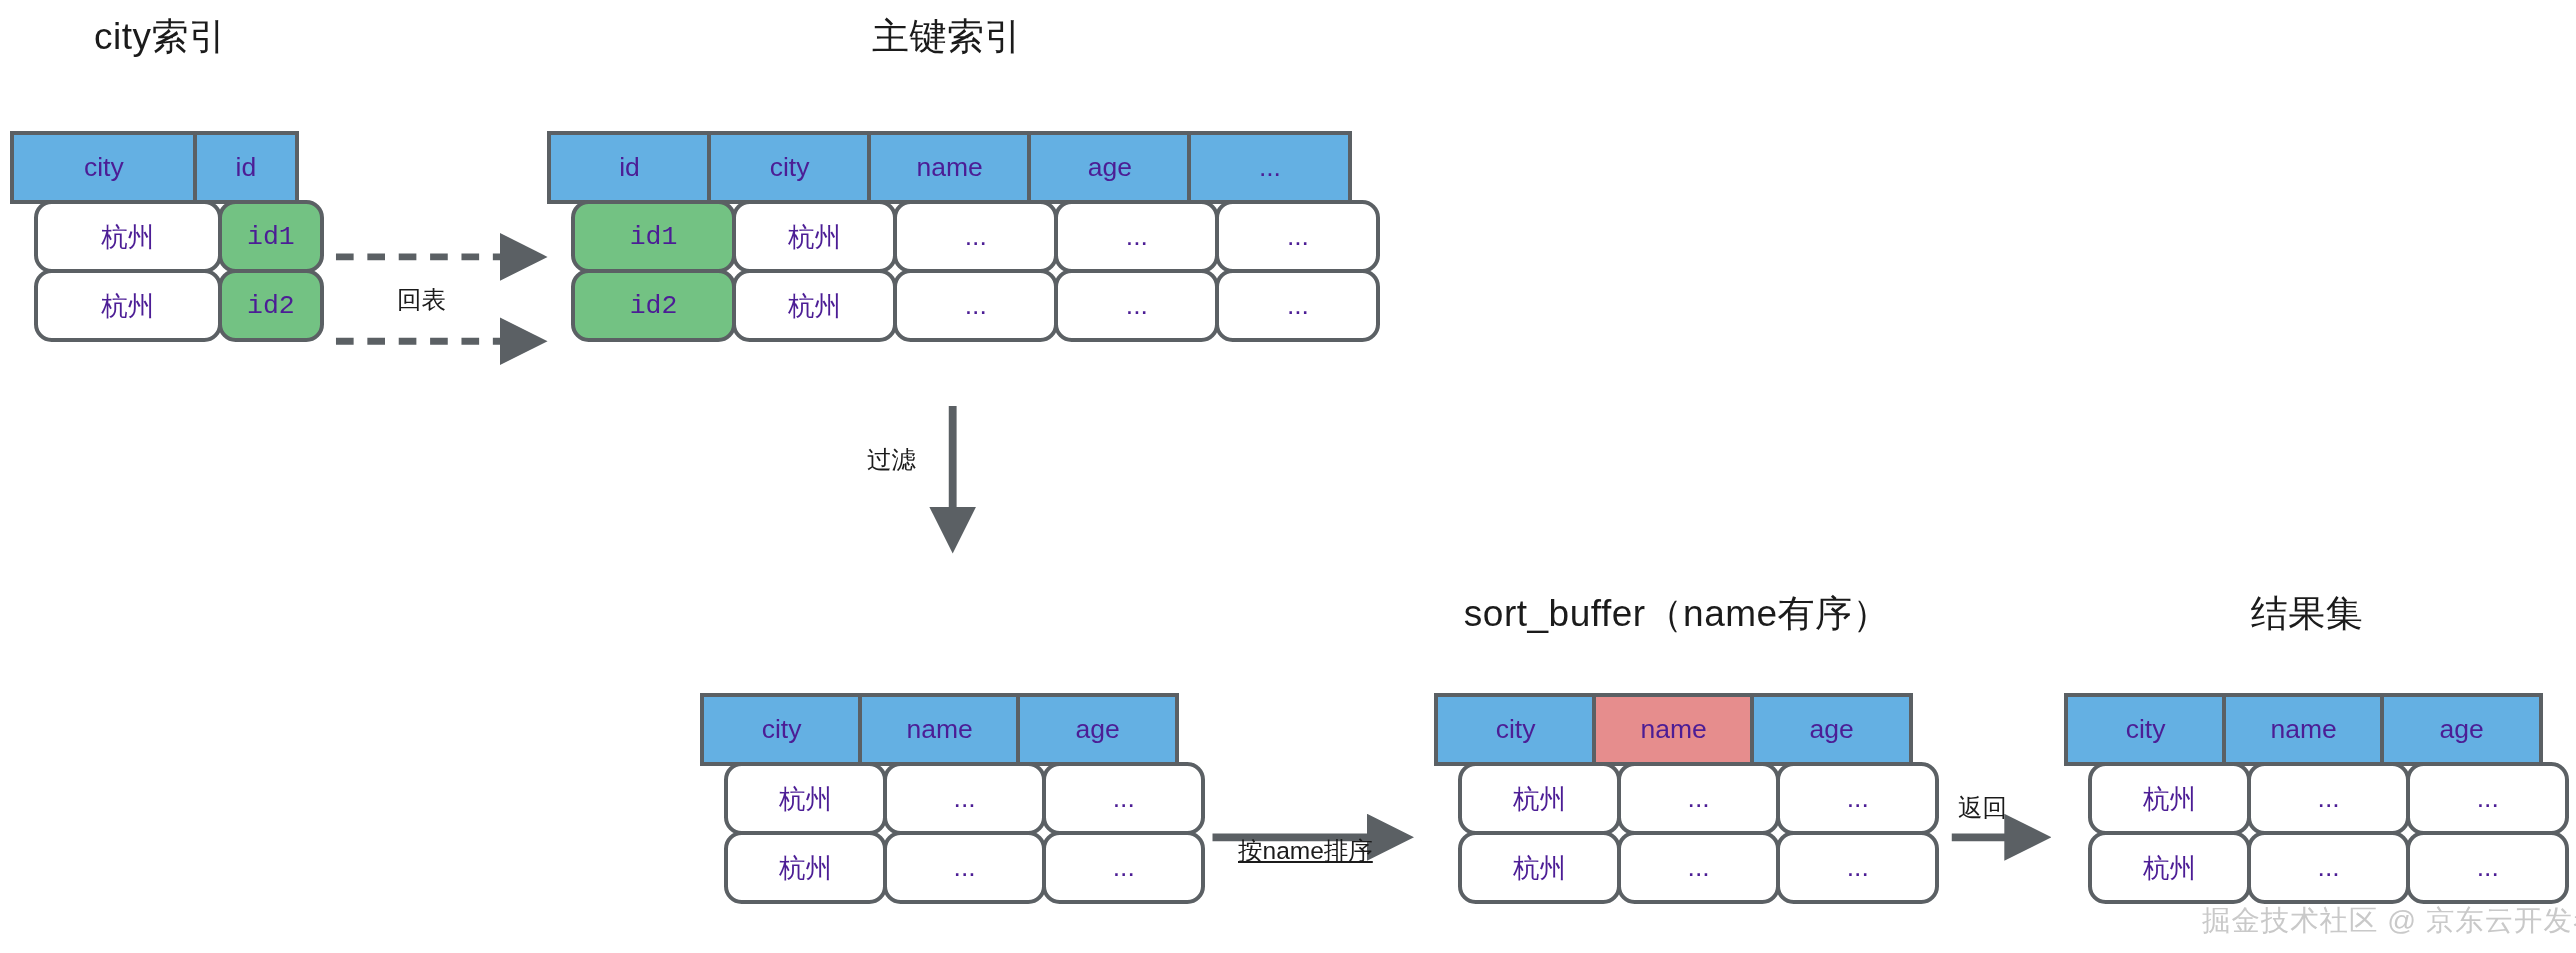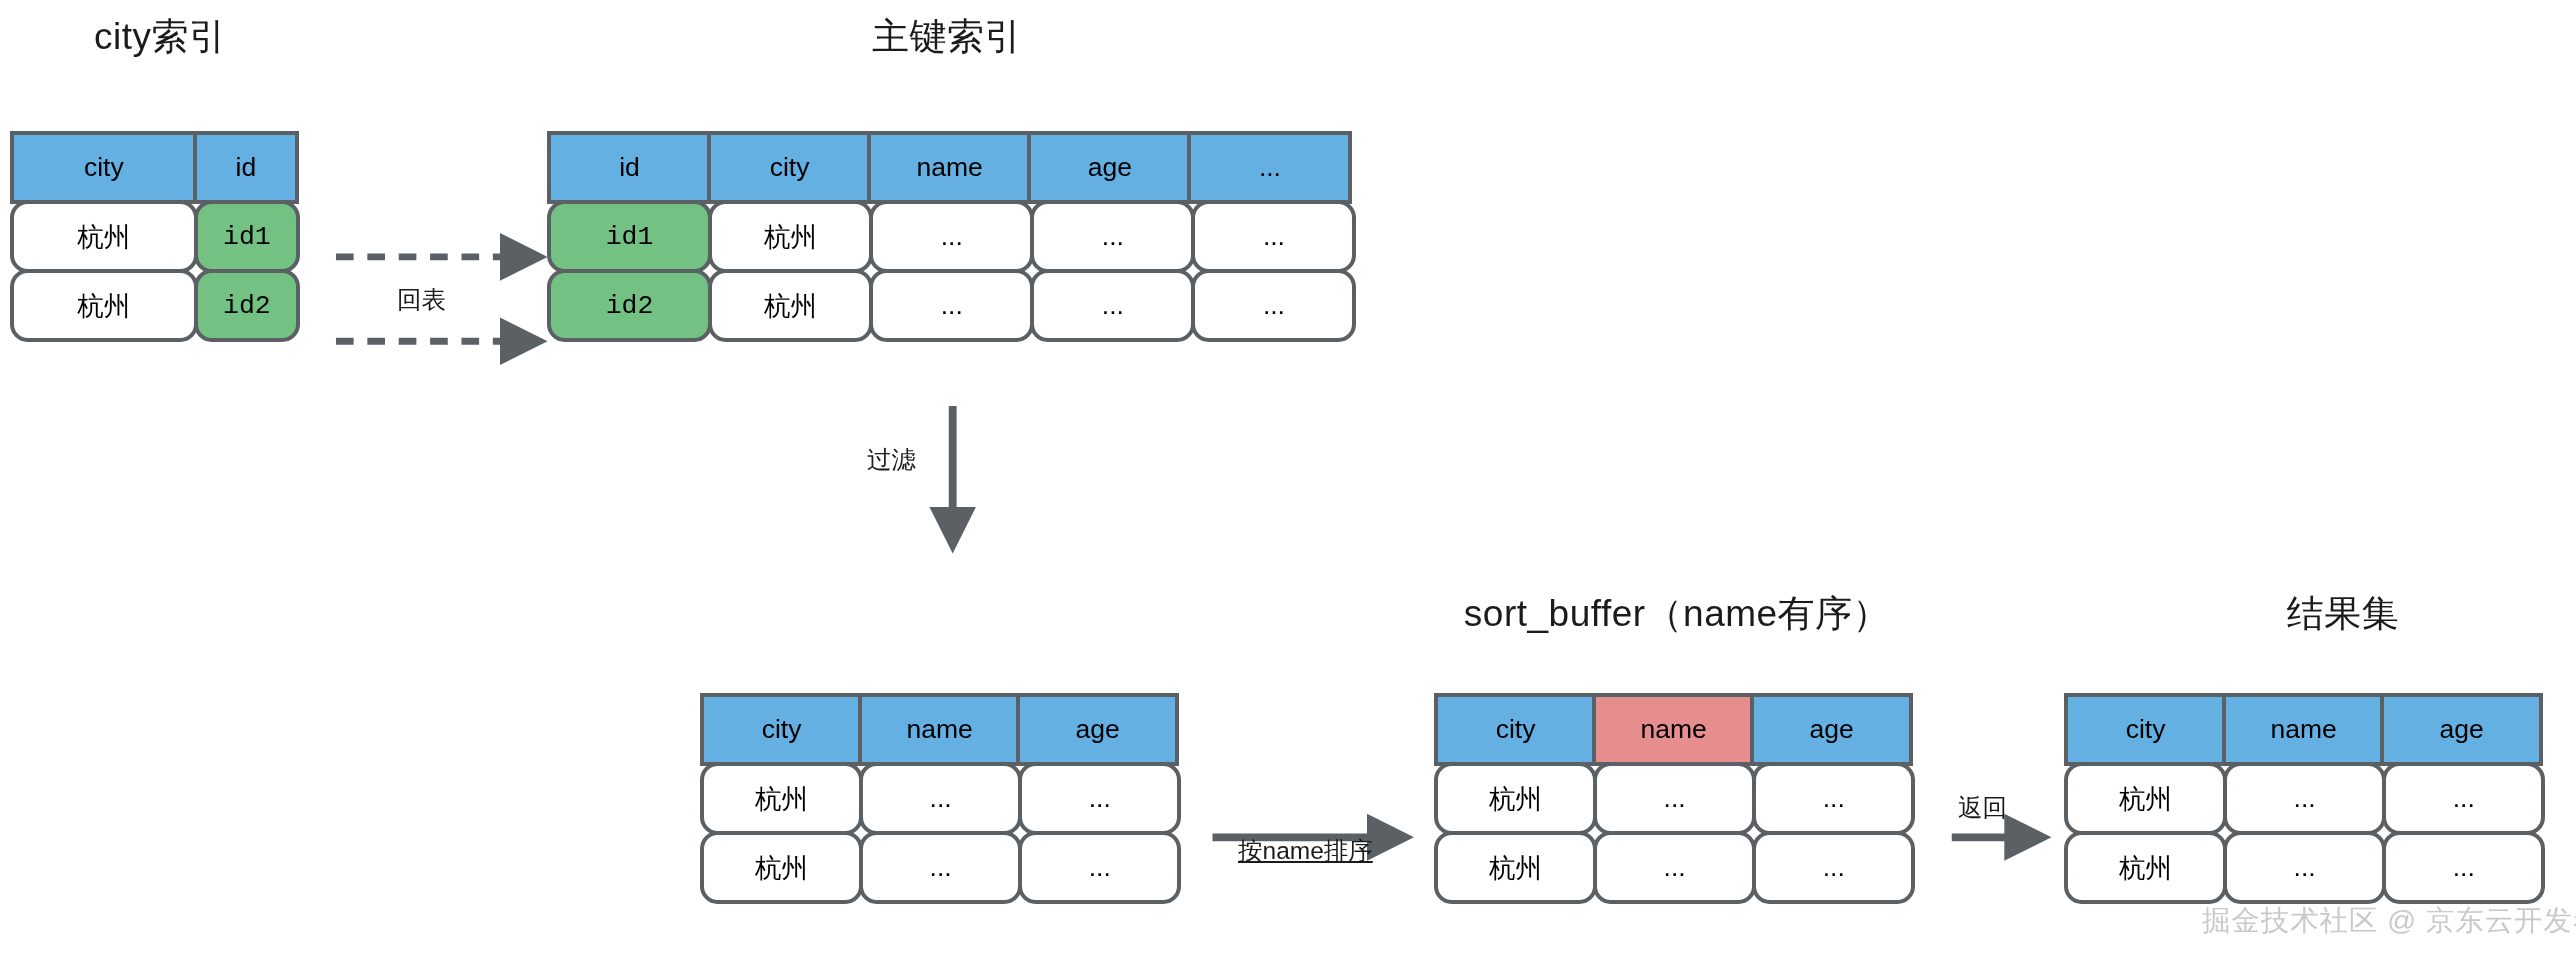--- a/index.html
+++ b/index.html
@@ -40,39 +40,40 @@
   }
   .tbl-row {
     display: flex;
   }
   .cell {
     box-sizing: border-box;
     display: flex;
     align-items: center;
     justify-content: center;
     font-size: 26.5px;
-    color: #000000;
+    color: #4c1d95;
     background: #ffffff;
     border: 4.9px solid #5b6064;
     white-space: nowrap;
   }
   
   .hdr .cell {
     background: #64b0e3;
     border-radius: 0;
     border-width: 4.9px;
     margin-left: -4.9px;
     height: 73px;
   }
   .hdr .cell:first-child { margin-left: 0; }
   .hdr .cell.red { background: #e68d8d; }
 
   
   .body-row {
     margin-top: -3.9px;
+    margin-left: 24px;
   }
   .body-row .cell {
     border-radius: 17.7px;
     height: 73px;
     margin-left: -3.9px;
   }
   .body-row .cell:first-child { margin-left: 0; }
   .body-row .cell.green {
     background: #73c283;
     font-family: Liberation Mono, monospace;
@@ -109,21 +110,21 @@
 
 <div class="canvas">
 
   <div class="title" style="left:94px; top:11.8px;">city索引</div>
 
   <div class="title center" style="left:947px; top:11.8px;">主键索引</div>
 
 
   <div class="title center" style="left:1677px; top:589px;">sort_buffer（name有序）</div>
 
-  <div class="title center" style="left:2307px; top:589px;margin-left:36px;">结果集</div>
+  <div class="title center" style="left:2307px; top:589px;">结果集</div>
 
   <div class="tbl" style="left:9.8px; top:131px;">
     <div class="tbl-row hdr">
       <div class="cell" style="width:188px;">city</div>
       <div class="cell" style="width:106px;">id</div>
     </div>
     <div class="tbl-row body-row">
       <div class="cell" style="width:188px;">杭州</div>
       <div class="cell green" style="width:106px;">id1</div>
     </div>

